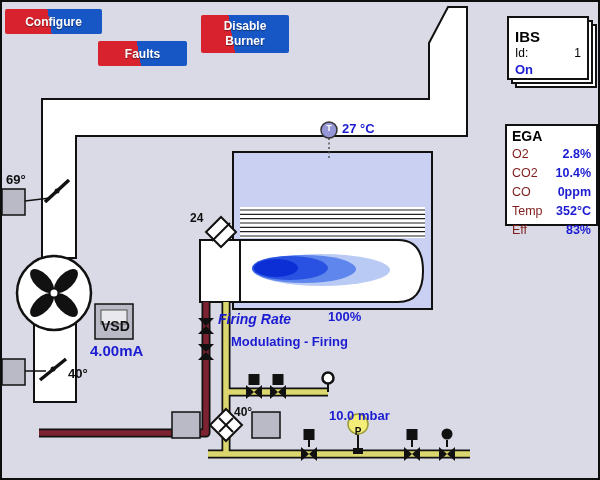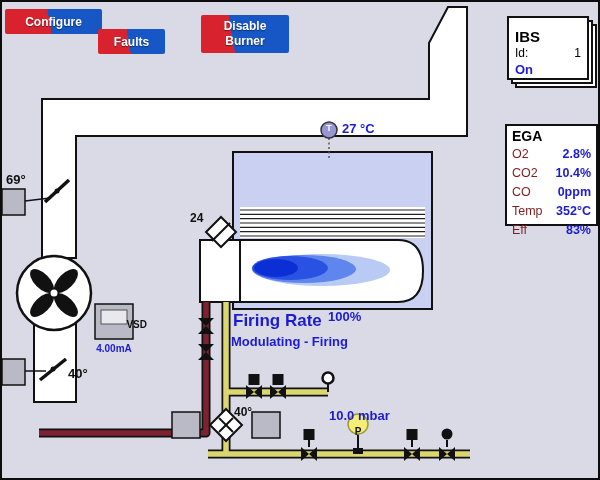--- a/index.html
+++ b/index.html
@@ -13,21 +13,21 @@
   .blue{color:#1b1bd2;}
   .black{color:#101010;margin-top:7px;}
   .white{color:#ffffff;}
   .btn{
     position:absolute;display:flex;align-items:center;justify-content:center;
     color:#fff;font-weight:bold;font-size:12px;text-align:center;
     border-radius:2px;cursor:pointer;text-shadow:0 1px 1px rgba(0,0,0,.45);
     background:linear-gradient(80deg,#d8232e 0%,#d8232e 46%,#1656c5 46%,#1656c5 100%);
   }
   .btn-configure{left:3px;top:7px;width:97px;height:25px;}
-  .btn-faults{left:96px;top:27px;width:67px;height:25px;}
+  .btn-faults{left:96px;top:39px;width:89px;height:25px;}
   .btn-disable{left:199px;top:13px;width:88px;height:38px;flex-direction:column;line-height:1.25;
     background:linear-gradient(80deg,#d8232e 0%,#d8232e 36%,#1656c5 36%,#1656c5 100%);}
   .sheet{position:absolute;background:#fff;border:2px solid #111;box-sizing:border-box;}
   .ibs{left:505px;top:14px;width:82px;height:64px;padding:10px 6px;}
   .ibs-s1{left:509px;top:18px;width:82px;height:64px;}
   .ibs-s2{left:513px;top:22px;width:82px;height:64px;}
   .ibs-title{font-weight:bold;font-size:15px;color:#000;}
   .ibs-row{display:flex;justify-content:space-between;font-size:12px;color:#000;margin-top:1px;}
   .ibs-status{font-size:13px;font-weight:bold;color:#1b1bd2;margin-top:2px;}
   .ega{left:503px;top:122px;width:93px;height:102px;padding:2px 5px;}
@@ -211,22 +211,22 @@
       <span class="el">Eff</span>
       <span class="ev">83%</span>
     </div>
   </div>
 
   <div class="lbl white" style="left:320px;top:122px;width:14px;text-align:center;font-size:9px;">T</div>
   <div class="lbl blue" style="left:340px;top:120px;font-size:13px;">27 °C</div>
   <div class="lbl black" style="left:4px;top:164px;font-size:13px;">69°</div>
   <div class="lbl black" style="left:66px;top:358px;font-size:13px;">40°</div>
   <div class="lbl black" style="left:188px;top:203px;font-size:12px;">24</div>
-  <div class="lbl black" style="left:99px;top:310px;width:46px;text-align:right;font-size:10px;">VSD</div>
-  <div class="lbl blue" style="left:88px;top:341px;width:48px;text-align:center;font-size:10px;">4.00mA</div>
-  <div class="lbl blue" style="left:231px;top:310px;font-size:17px;">Firing Rate</div>
+  <div class="lbl black" style="left:99px;top:310px;width:46px;text-align:left;font-size:14px;">VSD</div>
+  <div class="lbl blue" style="left:88px;top:341px;width:48px;text-align:left;font-size:15px;">4.00mA</div>
+  <div class="lbl blue" style="left:216px;top:310px;font-size:14px;font-style:italic;">Firing Rate</div>
   <div class="lbl blue" style="left:326px;top:308px;font-size:13px;">100%</div>
   <div class="lbl blue" style="left:229px;top:333px;font-size:13px;">Modulating - Firing</div>
   <div class="lbl black" style="left:232px;top:397px;font-size:12px;">40°</div>
   <div class="lbl blue" style="left:327px;top:407px;font-size:13px;">10.0 mbar</div>
   <div class="lbl black" style="left:349px;top:417px;width:14px;text-align:center;font-size:10px;">P</div>
 
 </div>
 
 </body></html>

